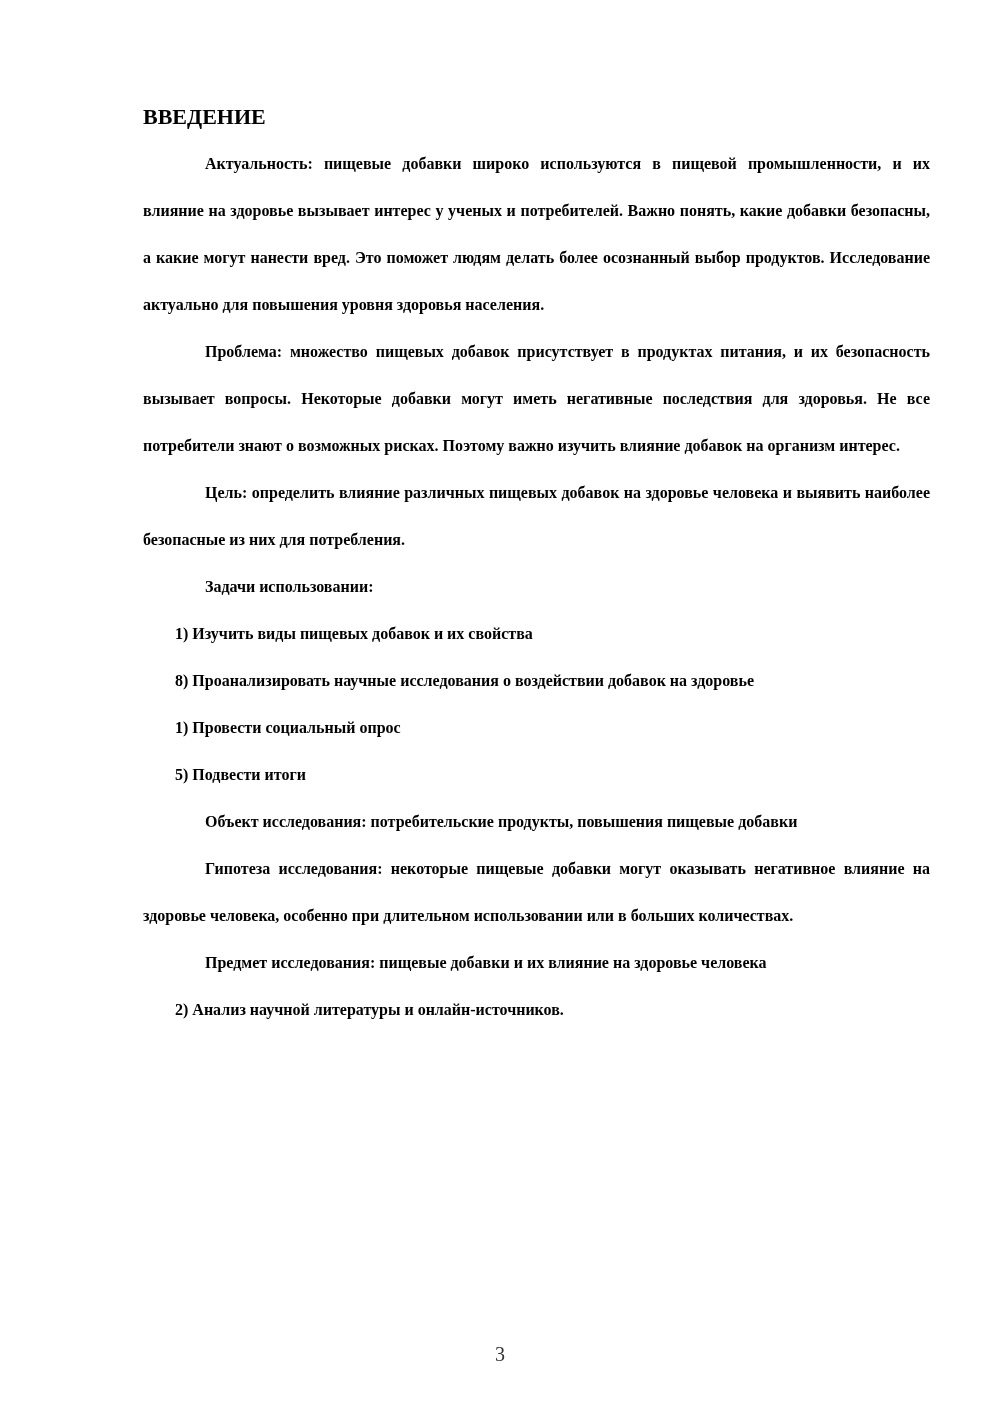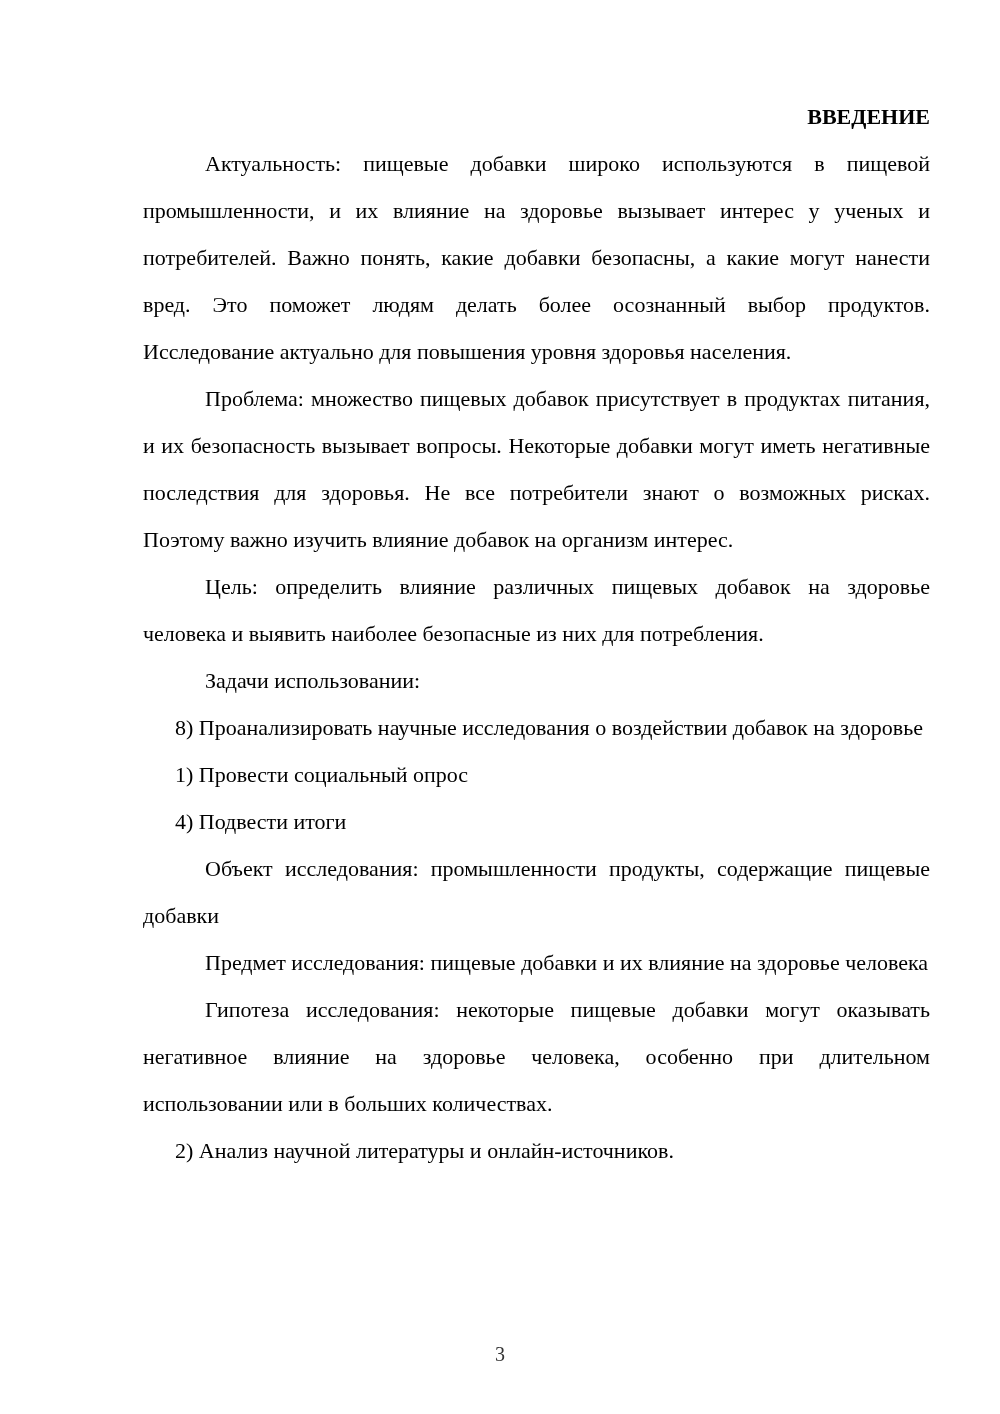--- a/index.html
+++ b/index.html
@@ -20,28 +20,29 @@
     }
     .content {
       position: absolute;
       left: 143px;
       top: 93px;
       width: 787px;
     }
     .doc-title {
       font-size: 22px;
       font-weight: bold;
-      text-align: right;
+      text-align: left;
       line-height: 47px;
       margin-bottom: 0;
     }
     .content p {
-      font-size: 22px;
+      font-size: 16px;
       line-height: 47px;
       text-align: justify;
+      font-weight: bold;
     }
     .para { text-indent: 62px; }
     .list { text-indent: 32px; }
     .page-number {
       position: absolute;
       left: 0; right: 0;
       bottom: 48px;
       text-align: center;
       font-size: 20px;
       color: #333333;
@@ -50,22 +51,23 @@
 </head>
 <body>
 
 <div class="page">
   <div class="content">
     <h1 class="doc-title">ВВЕДЕНИЕ</h1>
     <p class="para">Актуальность: пищевые добавки широко используются в пищевой промышленности, и их влияние на здоровье вызывает интерес у ученых и потребителей. Важно понять, какие добавки безопасны, а какие могут нанести вред. Это поможет людям делать более осознанный выбор продуктов. Исследование актуально для повышения уровня здоровья населения.</p>
     <p class="para">Проблема: множество пищевых добавок присутствует в продуктах питания, и их безопасность вызывает вопросы. Некоторые добавки могут иметь негативные последствия для здоровья. Не все потребители знают о возможных рисках. Поэтому важно изучить влияние добавок на организм интерес.</p>
     <p class="para">Цель: определить влияние различных пищевых добавок на здоровье человека и выявить наиболее безопасные из них для потребления.</p>
     <p class="para">Задачи использовании:</p>
+    <p class="list">1) Изучить виды пищевых добавок и их свойства</p>
     <p class="list">8) Проанализировать научные исследования о воздействии добавок на здоровье</p>
     <p class="list">1) Провести социальный опрос</p>
-    <p class="list">4) Подвести итоги</p>
-    <p class="para">Объект исследования: промышленности продукты, содержащие пищевые добавки</p>
+    <p class="list">5) Подвести итоги</p>
+    <p class="para">Объект исследования: потребительские продукты, повышения пищевые добавки</p>
+    <p class="para">Гипотеза исследования: некоторые пищевые добавки могут оказывать негативное влияние на здоровье человека, особенно при длительном использовании или в больших количествах.</p>
     <p class="para">Предмет исследования: пищевые добавки и их влияние на здоровье человека</p>
-    <p class="para">Гипотеза исследования: некоторые пищевые добавки могут оказывать негативное влияние на здоровье человека, особенно при длительном использовании или в больших количествах.</p>
     <p class="list">2) Анализ научной литературы и онлайн-источников.</p>
   </div>
   <div class="page-number">3</div>
 </div>
 
 </body></html>

